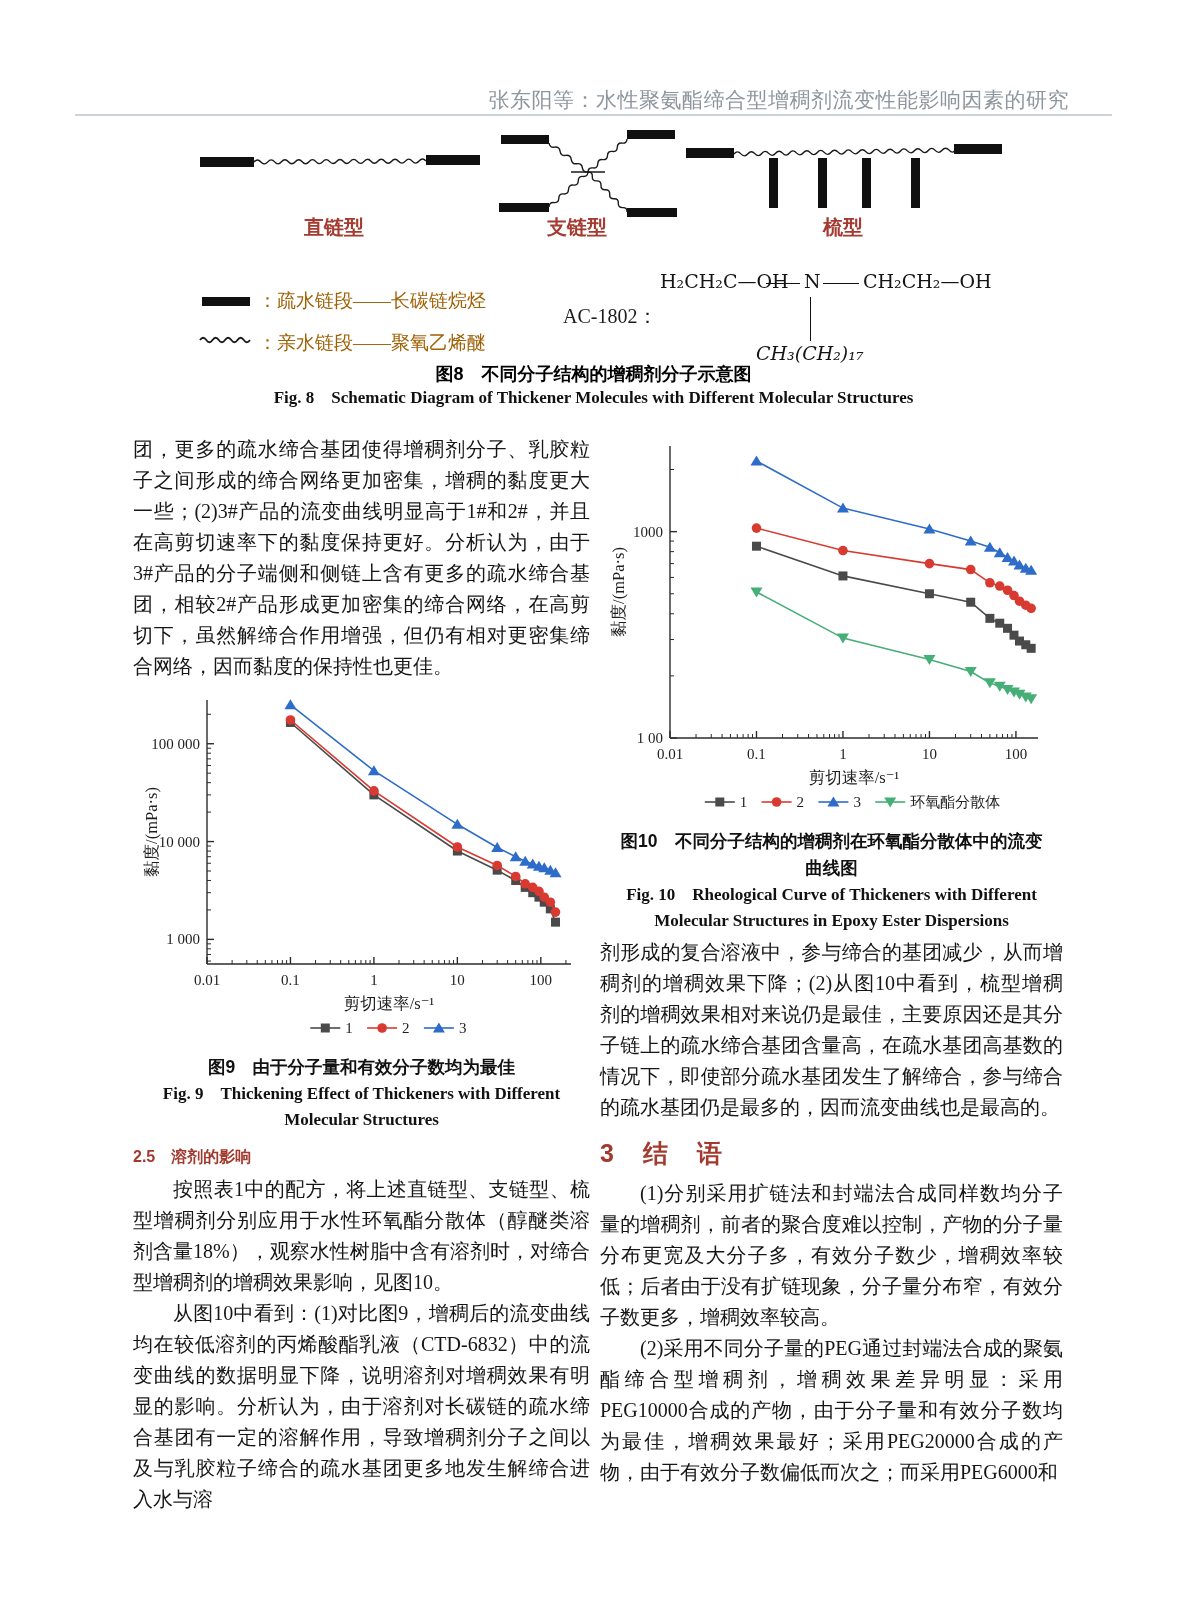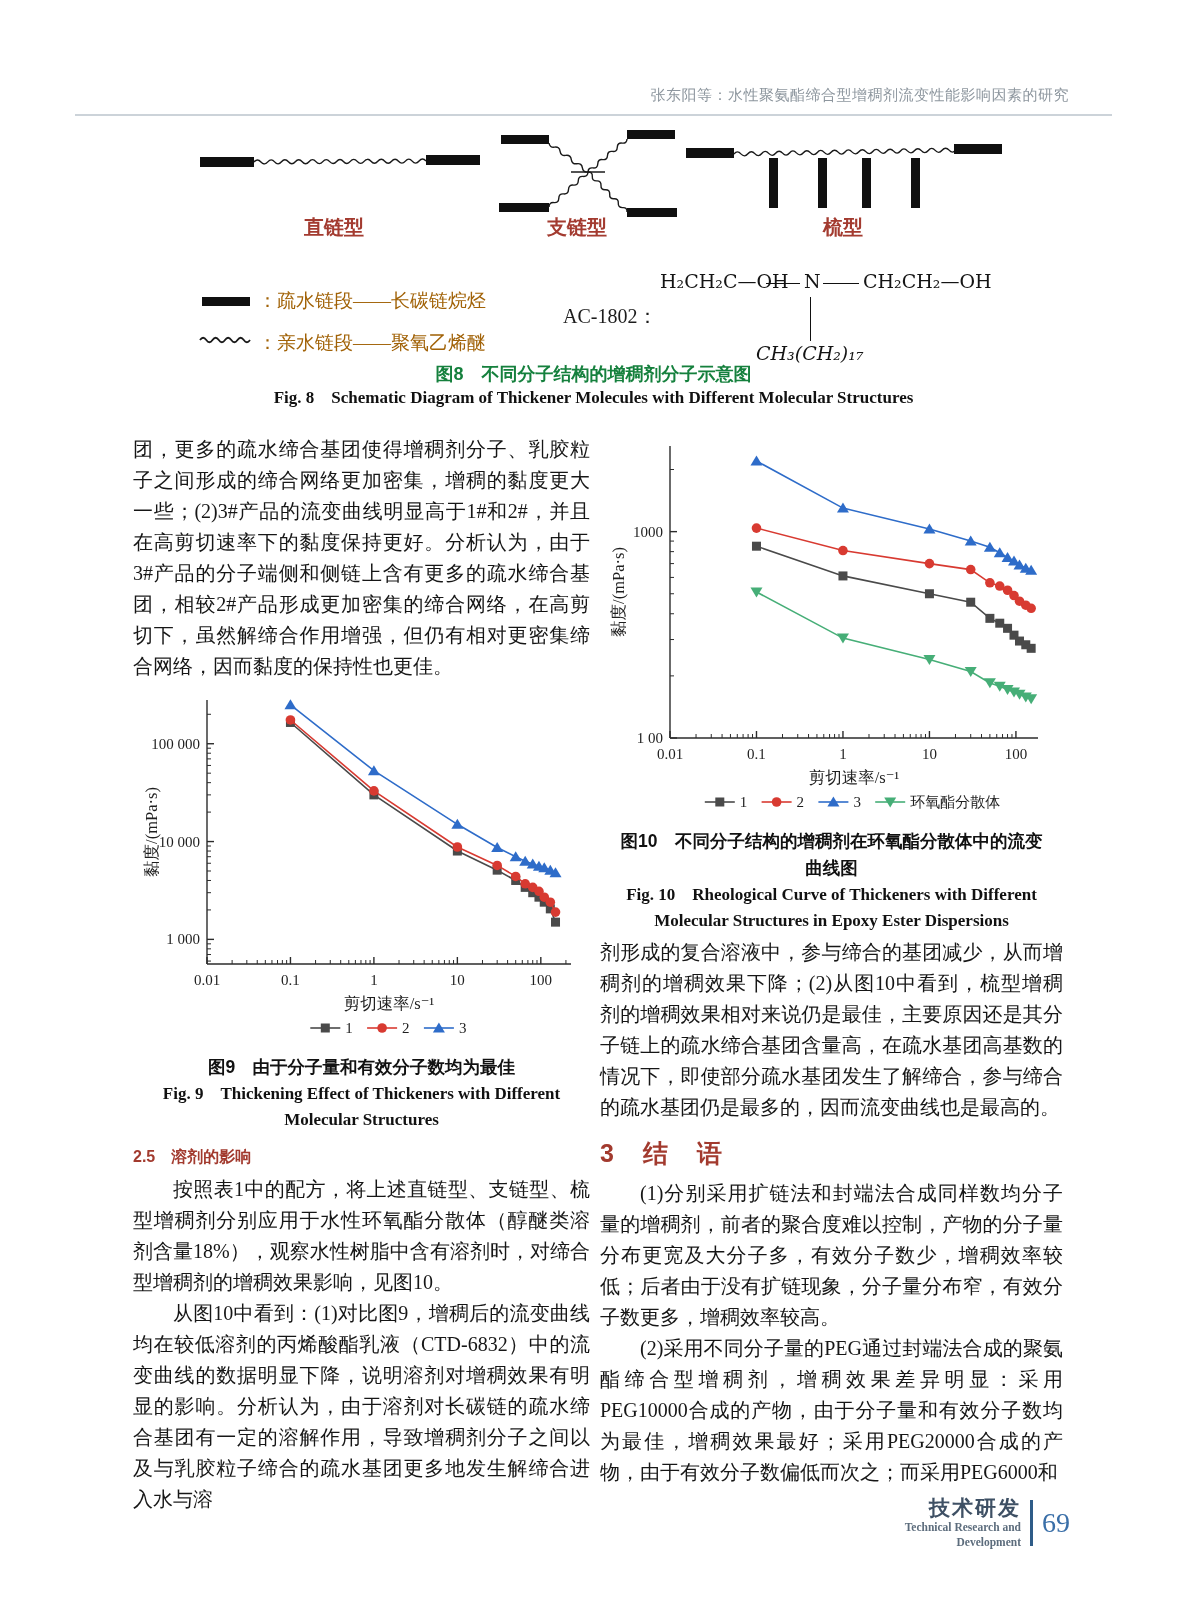--- a/index.html
+++ b/index.html
@@ -1,20 +1,20 @@
 <!DOCTYPE html>
 <html><head>
 <meta charset="utf-8">
 <style>
   html,body{margin:0;padding:0;background:#ffffff;}
   .page{position:relative;width:1187px;height:1600px;background:#ffffff;overflow:hidden;
         font-family:"Liberation Serif","DejaVu Serif",serif;color:#1c1c1c;}
   .hdr-title{position:absolute;top:86px;right:118px;
         font-family:"Liberation Sans","DejaVu Sans",sans-serif;
-        font-size:15px;color:#8d969e;letter-spacing:.5px;}
+        font-size:21px;color:#8d969e;letter-spacing:.5px;}
   .hdr-rule{position:absolute;top:114px;left:75px;width:1037px;height:2px;background:#ccd3d9;}
 
   
   .diag{position:absolute;}
   .fig8-label{position:absolute;top:214px;transform:translateX(-50%);
         font-family:"Liberation Sans","DejaVu Sans",sans-serif;
         font-weight:700;font-size:20px;color:#a33b30;}
   .leg-bar{position:absolute;left:202px;top:297px;width:48px;height:9px;background:#101010;}
   .leg-wave{position:absolute;left:198px;top:330px;}
   .leg-text{position:absolute;left:258px;font-size:19px;color:#a16207;}
@@ -24,21 +24,21 @@
   .ac span{position:absolute;white-space:nowrap;}
   .ac-left{left:0;top:0;}
   .ac-dash1{position:absolute;left:106px;top:13px;width:34px;border-top:1.7px solid #111;}
   .ac-n{left:144px;top:0;}
   .ac-dash2{position:absolute;left:163px;top:13px;width:36px;border-top:1.7px solid #111;}
   .ac-right{left:203px;top:0;}
   .ac-vline{position:absolute;left:150px;top:27px;height:44px;border-left:1.7px solid #111;}
   .ac-bottom{left:96px;top:72px;font-style:italic;}
 
   .cap{position:absolute;left:0;width:100%;text-align:center;}
-  .cap-zh{font-family:"Liberation Sans","DejaVu Sans",sans-serif;font-weight:700;font-size:18px;color:#15803d;}
+  .cap-zh{font-family:"Liberation Sans","DejaVu Sans",sans-serif;font-weight:700;font-size:18px;color:#000000;}
   .cap-en{font-weight:700;font-size:17px;color:#111;}
 
   
   .col-left{position:absolute;left:133px;top:434px;width:457px;}
   .col-right{position:absolute;left:600px;top:432px;width:463px;}
   .para{font-size:20px;line-height:31px;text-align:justify;color:#161616;}
   .indent{text-indent:2em;}
   .chart-wrap{margin-top:6px;}
   .fcap-zh{font-family:"Liberation Sans","DejaVu Sans",sans-serif;font-weight:700;
            font-size:17.5px;text-align:center;line-height:27px;color:#111;margin-top:14px;}
@@ -380,22 +380,14 @@
     <div class="fcap-zh">图10　不同分子结构的增稠剂在环氧酯分散体中的流变</div>
     <div class="fcap-zh" style="margin-top:0">曲线图</div>
     <div class="fcap-en">Fig. 10  Rheological Curve of Thickeners with Different</div>
     <div class="fcap-en">Molecular Structures in Epoxy Ester Dispersions</div>
     <div class="para" style="margin-top:3px">剂形成的复合溶液中，参与缔合的基团减少，从而增稠剂的增稠效果下降；(2)从图10中看到，梳型增稠剂的增稠效果相对来说仍是最佳，主要原因还是其分子链上的疏水缔合基团含量高，在疏水基团高基数的情况下，即使部分疏水基团发生了解缔合，参与缔合的疏水基团仍是最多的，因而流变曲线也是最高的。</div>
     <div class="h3">3　结　语</div>
     <div class="para indent">(1)分别采用扩链法和封端法合成同样数均分子量的增稠剂，前者的聚合度难以控制，产物的分子量分布更宽及大分子多，有效分子数少，增稠效率较低；后者由于没有扩链现象，分子量分布窄，有效分子数更多，增稠效率较高。</div>
     <div class="para indent">(2)采用不同分子量的PEG通过封端法合成的聚氨酯缔合型增稠剂，增稠效果差异明显：采用PEG10000合成的产物，由于分子量和有效分子数均为最佳，增稠效果最好；采用PEG20000合成的产物，由于有效分子数偏低而次之；而采用PEG6000和</div>
   </div>
 
-  <div class="footer">
-    <div class="footer-text">
-      <div class="footer-zh">技术研发</div>
-      <div class="footer-en">Technical Research and Development</div>
-    </div>
-    <div class="footer-bar"></div>
-    <div class="footer-page">69</div>
-  </div>
 
 </div>
 
 </body></html>

